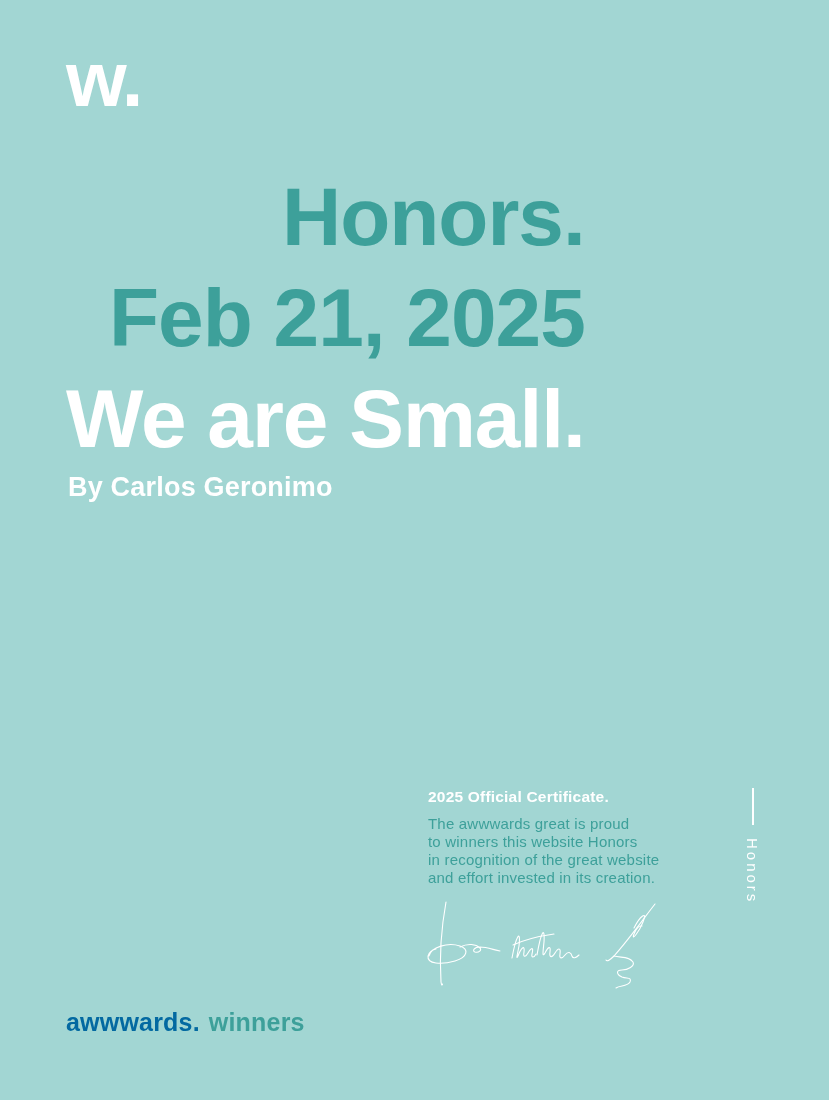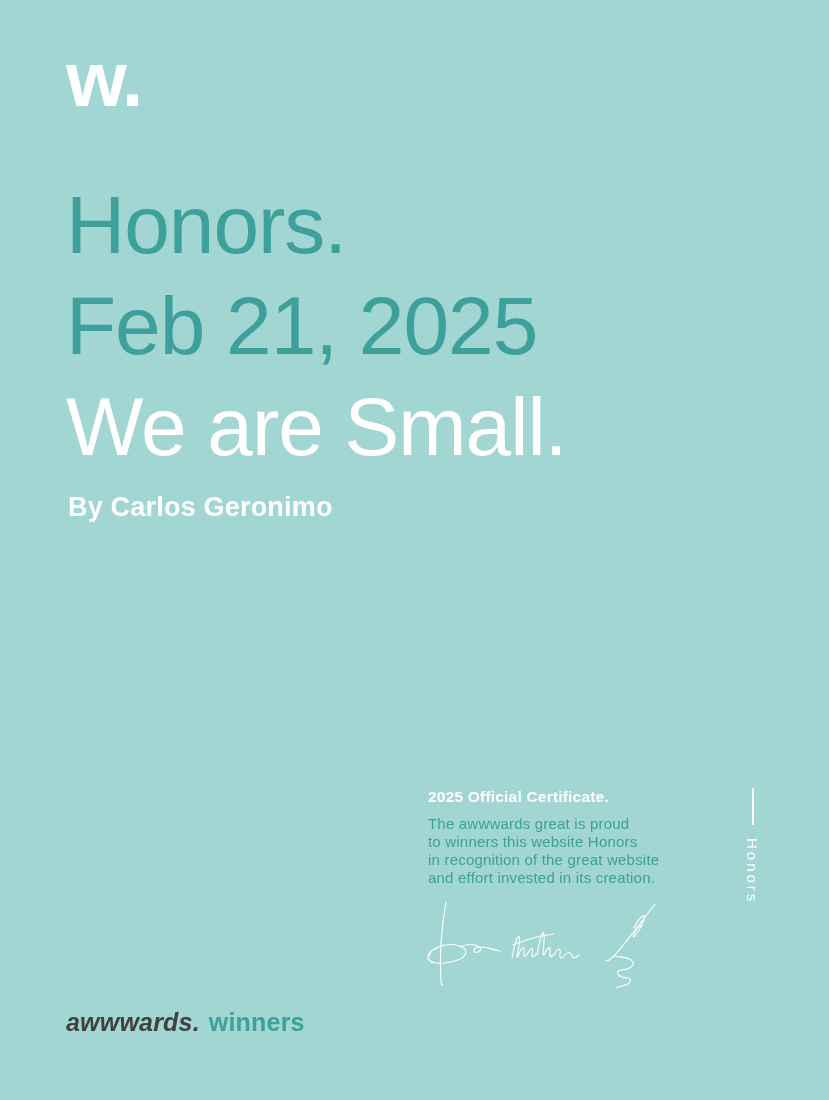--- a/index.html
+++ b/index.html
@@ -24,34 +24,35 @@
     font-weight: bold;
     letter-spacing: -2px;
     color: #FFFFFF;
     line-height: 1;
   }
 
   
   .headline {
     position: absolute;
     left: 66px;
-    top: 174px;
-    font-weight: normal;
+    top: 166px;
+    font-weight: bold;
     font-size: 82px;
     line-height: 101px;
     letter-spacing: -1px;
     white-space: nowrap;
+    text-align: right;
   }
   .hl-teal  { color: #3DA09A; }
   .hl-white { color: #FFFFFF; }
 
   .byline {
     position: absolute;
     left: 68px;
-    top: 492px;
+    top: 472px;
     font-size: 27px;
     font-weight: bold;
     color: #FFFFFF;
     letter-spacing: 0.2px;
   }
 
   
   .cert-block {
     position: absolute;
     left: 428px;
@@ -112,21 +113,21 @@
   
   .footer {
     position: absolute;
     left: 66px;
     top: 1008px;
     font-size: 25px;
     font-weight: bold;
     letter-spacing: 0.2px;
     white-space: nowrap;
   }
-  .footer .brand  { color: #404040; font-style: italic; }
+  .footer .brand  { color: #0369a1; }
   .footer .suffix { color: #3DA09A; margin-left: 9px; margin-top: 33px; }
 </style>
 </head>
 <body>
 
 <div class="stage">
 
   <div class="logo">w.</div>
 
   <div class="headline">

